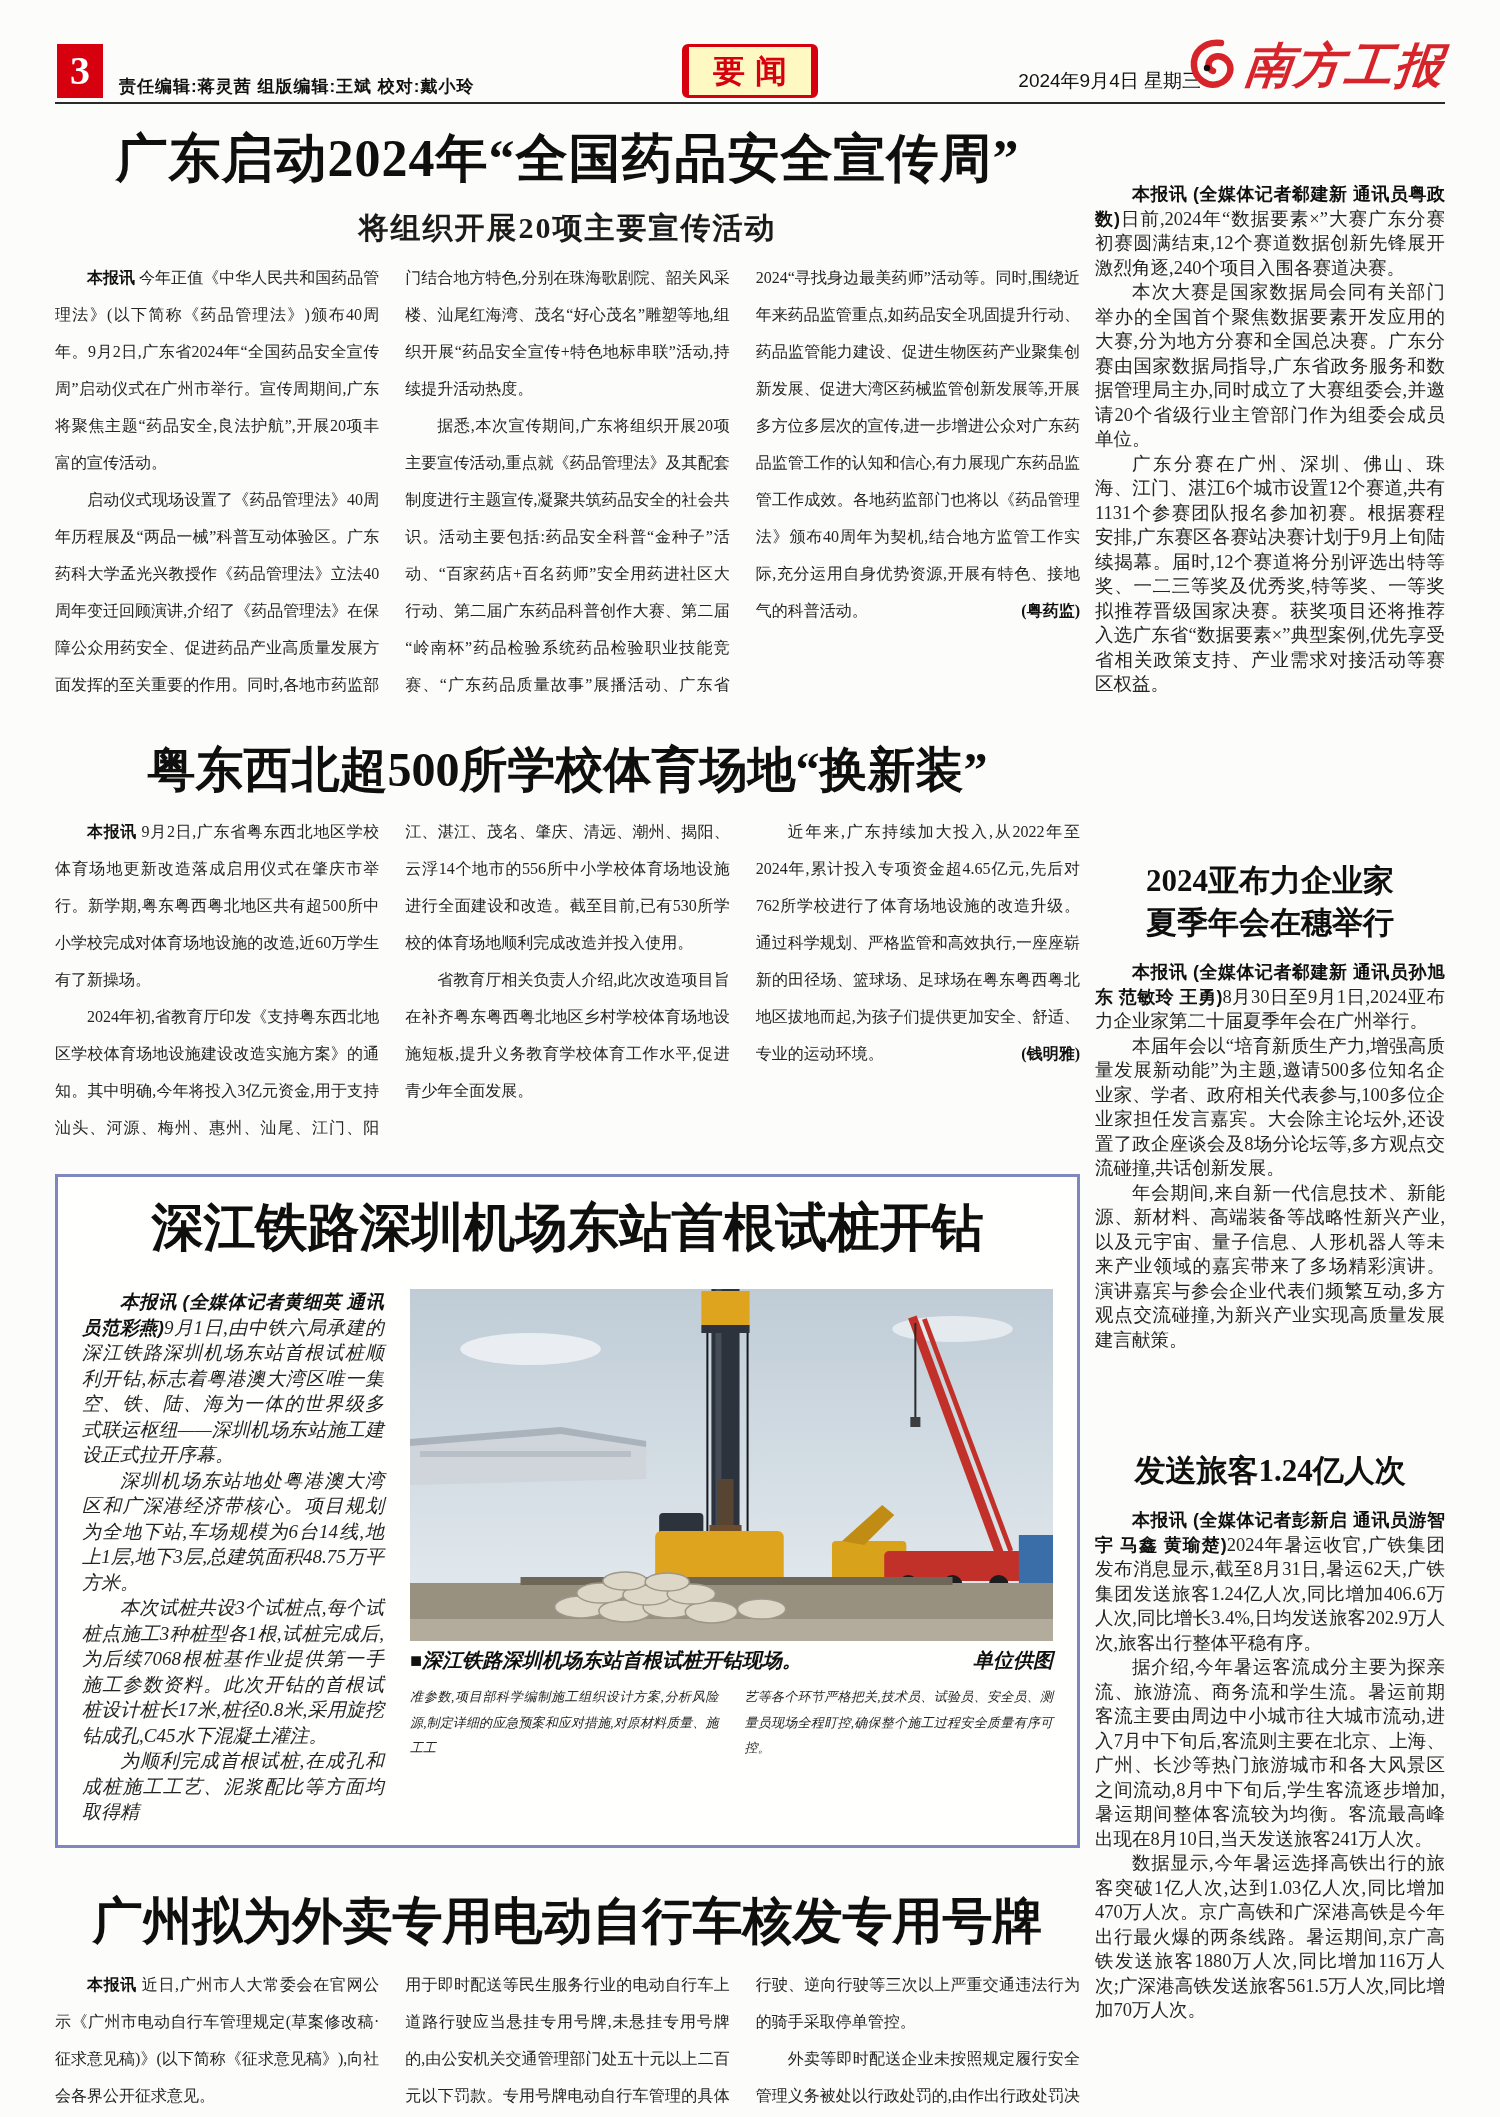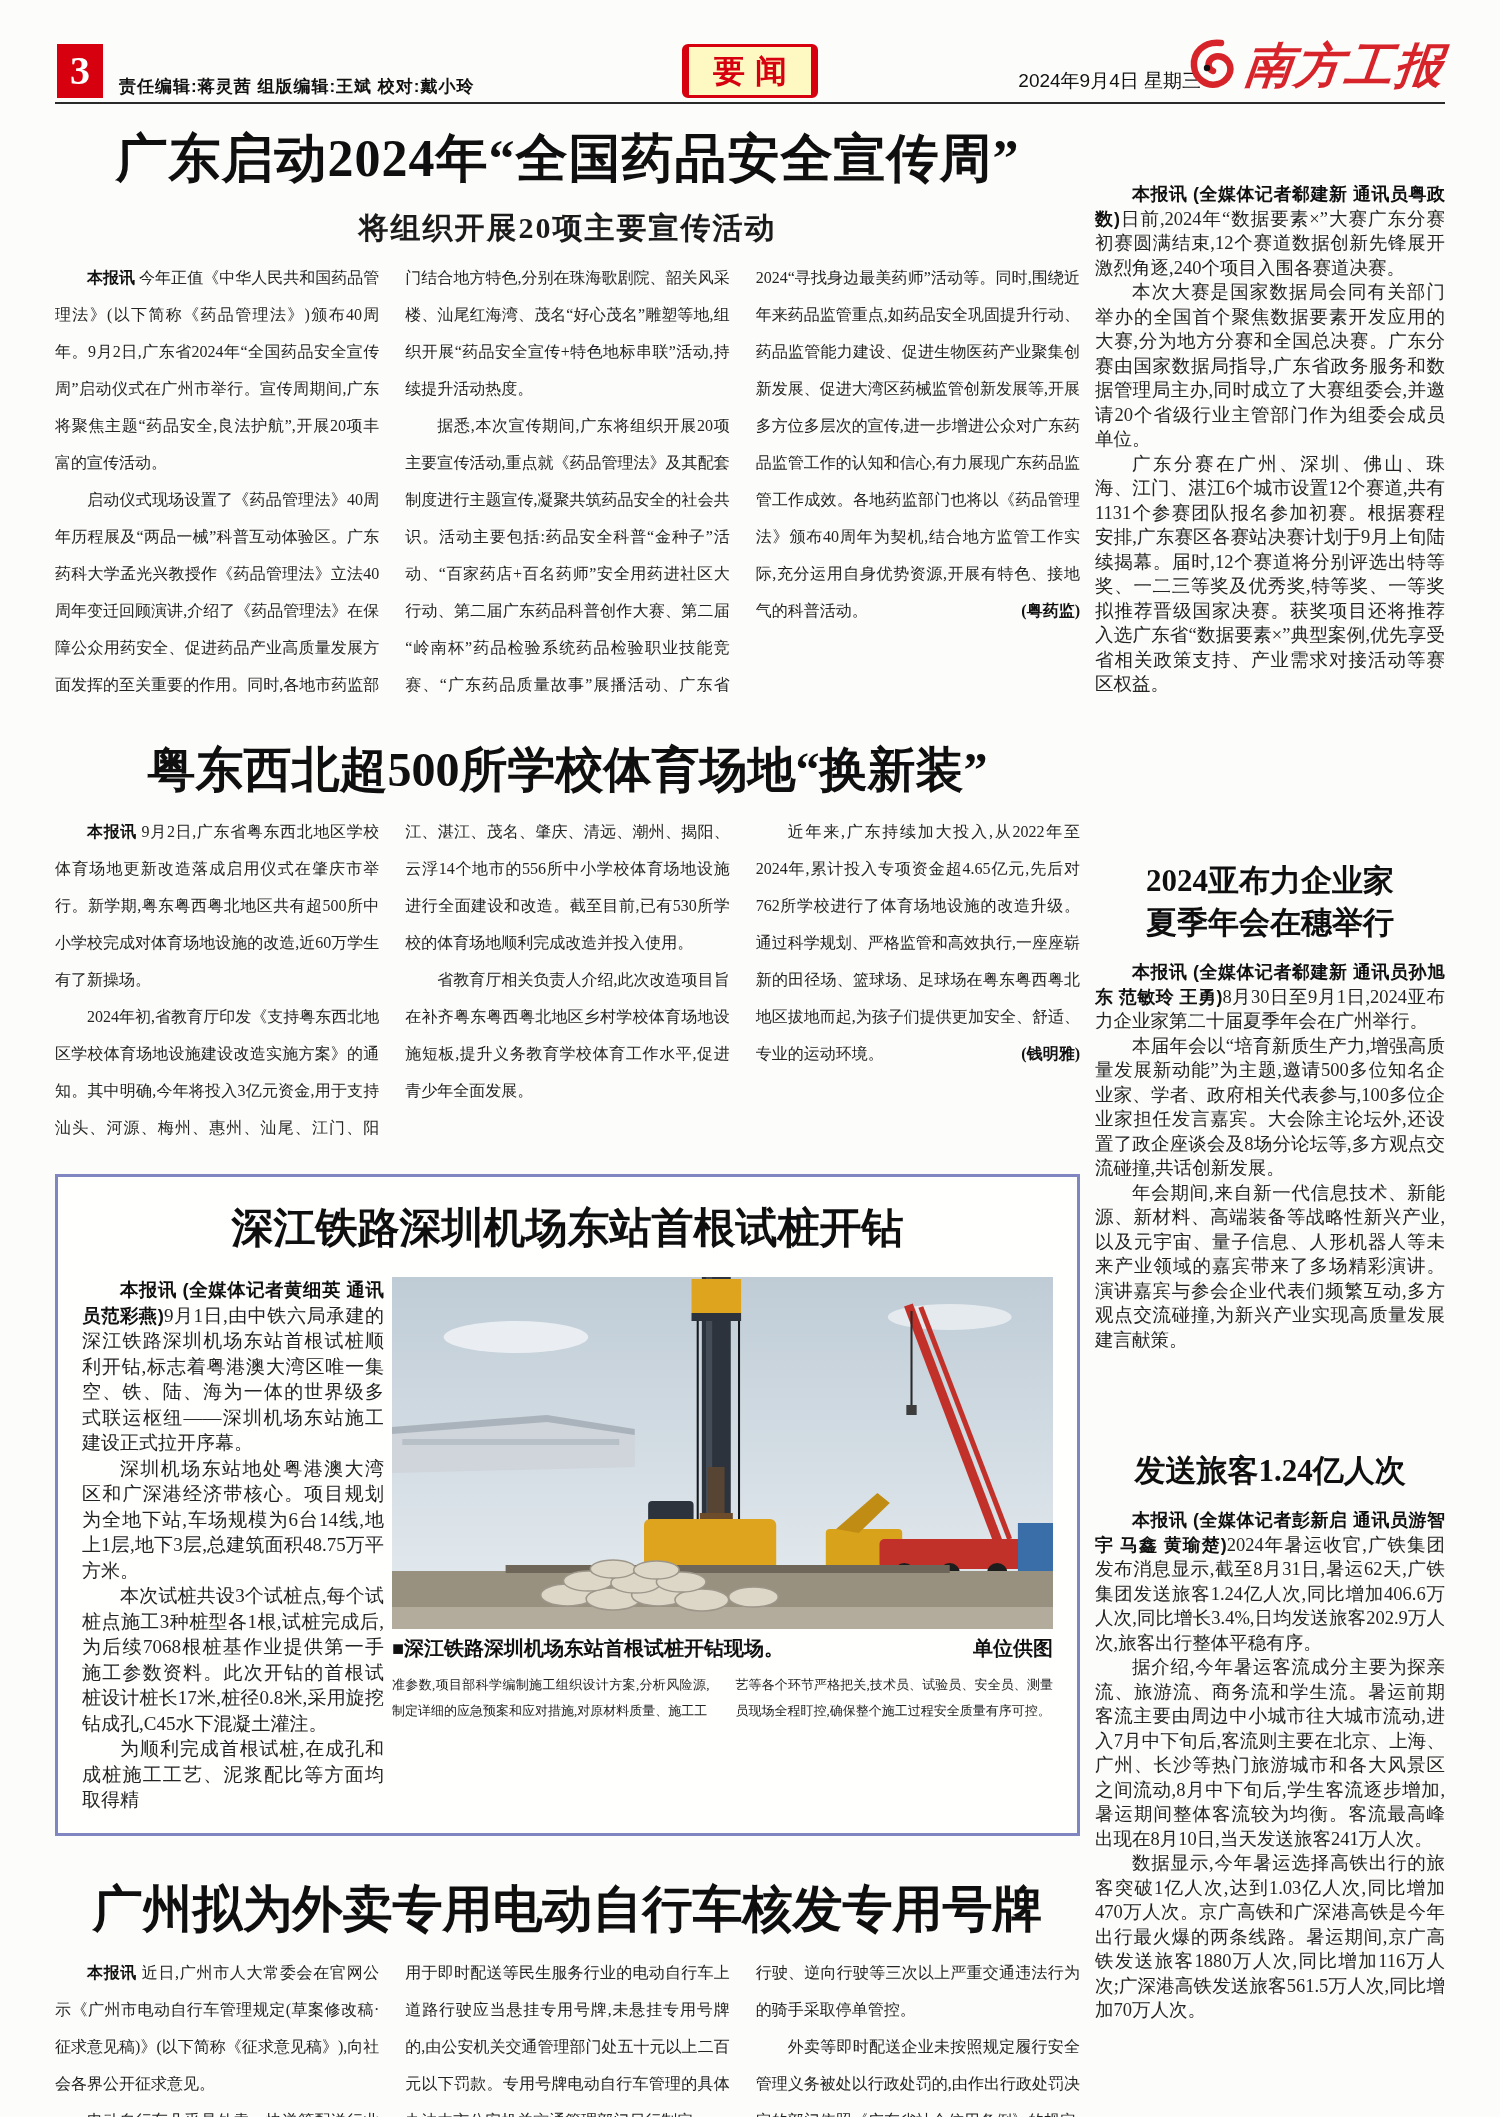--- a/index.html
+++ b/index.html
@@ -32,22 +32,22 @@
   .h-a2{font-size:48px;line-height:66px;margin-top:34px;}
   .h-a4{font-size:50px;line-height:70px;margin-top:38px;}
   .body3{column-count:3;column-gap:26px;margin-top:10px;
     font-size:16px;line-height:37px;text-align:justify;color:#242424;}
   .body3 p{margin:0;text-indent:2em;}
   .lead{font-weight:bold;color:#111;}
   .lead-sans{font-weight:bold;color:#111;font-family:"Liberation Sans","DejaVu Sans",sans-serif;font-size:0.97em;}
   .attr{font-weight:bold;float:right;color:#111;}
   
   .box{border:3px solid #8086c0;margin-top:28px;padding:18px 24px 20px 24px;background:#fffffe;}
-  .h-box{font-size:42px;line-height:58px;margin:4px 0 20px 0;}
-  .box-cols{display:flex;gap:8px;}
+  .h-box{font-size:52px;line-height:58px;margin:4px 0 32px 0;}
+  .box-cols{display:flex;gap:26px;font-style:italic;}
   .box-left{width:302px;flex:0 0 302px;font-size:19px;line-height:25.5px;text-align:justify;color:#242424;}
   .box-left p{margin:0;text-indent:2em;}
   .box-right{flex:1;display:flex;flex-direction:column;}
   .photo{width:100%;height:352px;display:block;background:#cdd6dd;}
   .caption-row{display:flex;justify-content:space-between;align-items:baseline;
     margin-top:6px;font-size:20px;font-weight:bold;color:#101010;}
   .box-bottom{display:flex;gap:26px;margin-top:10px;font-size:13px;line-height:25.5px;
     text-align:justify;color:#242424;}
   .box-bottom div{flex:1;}
   

